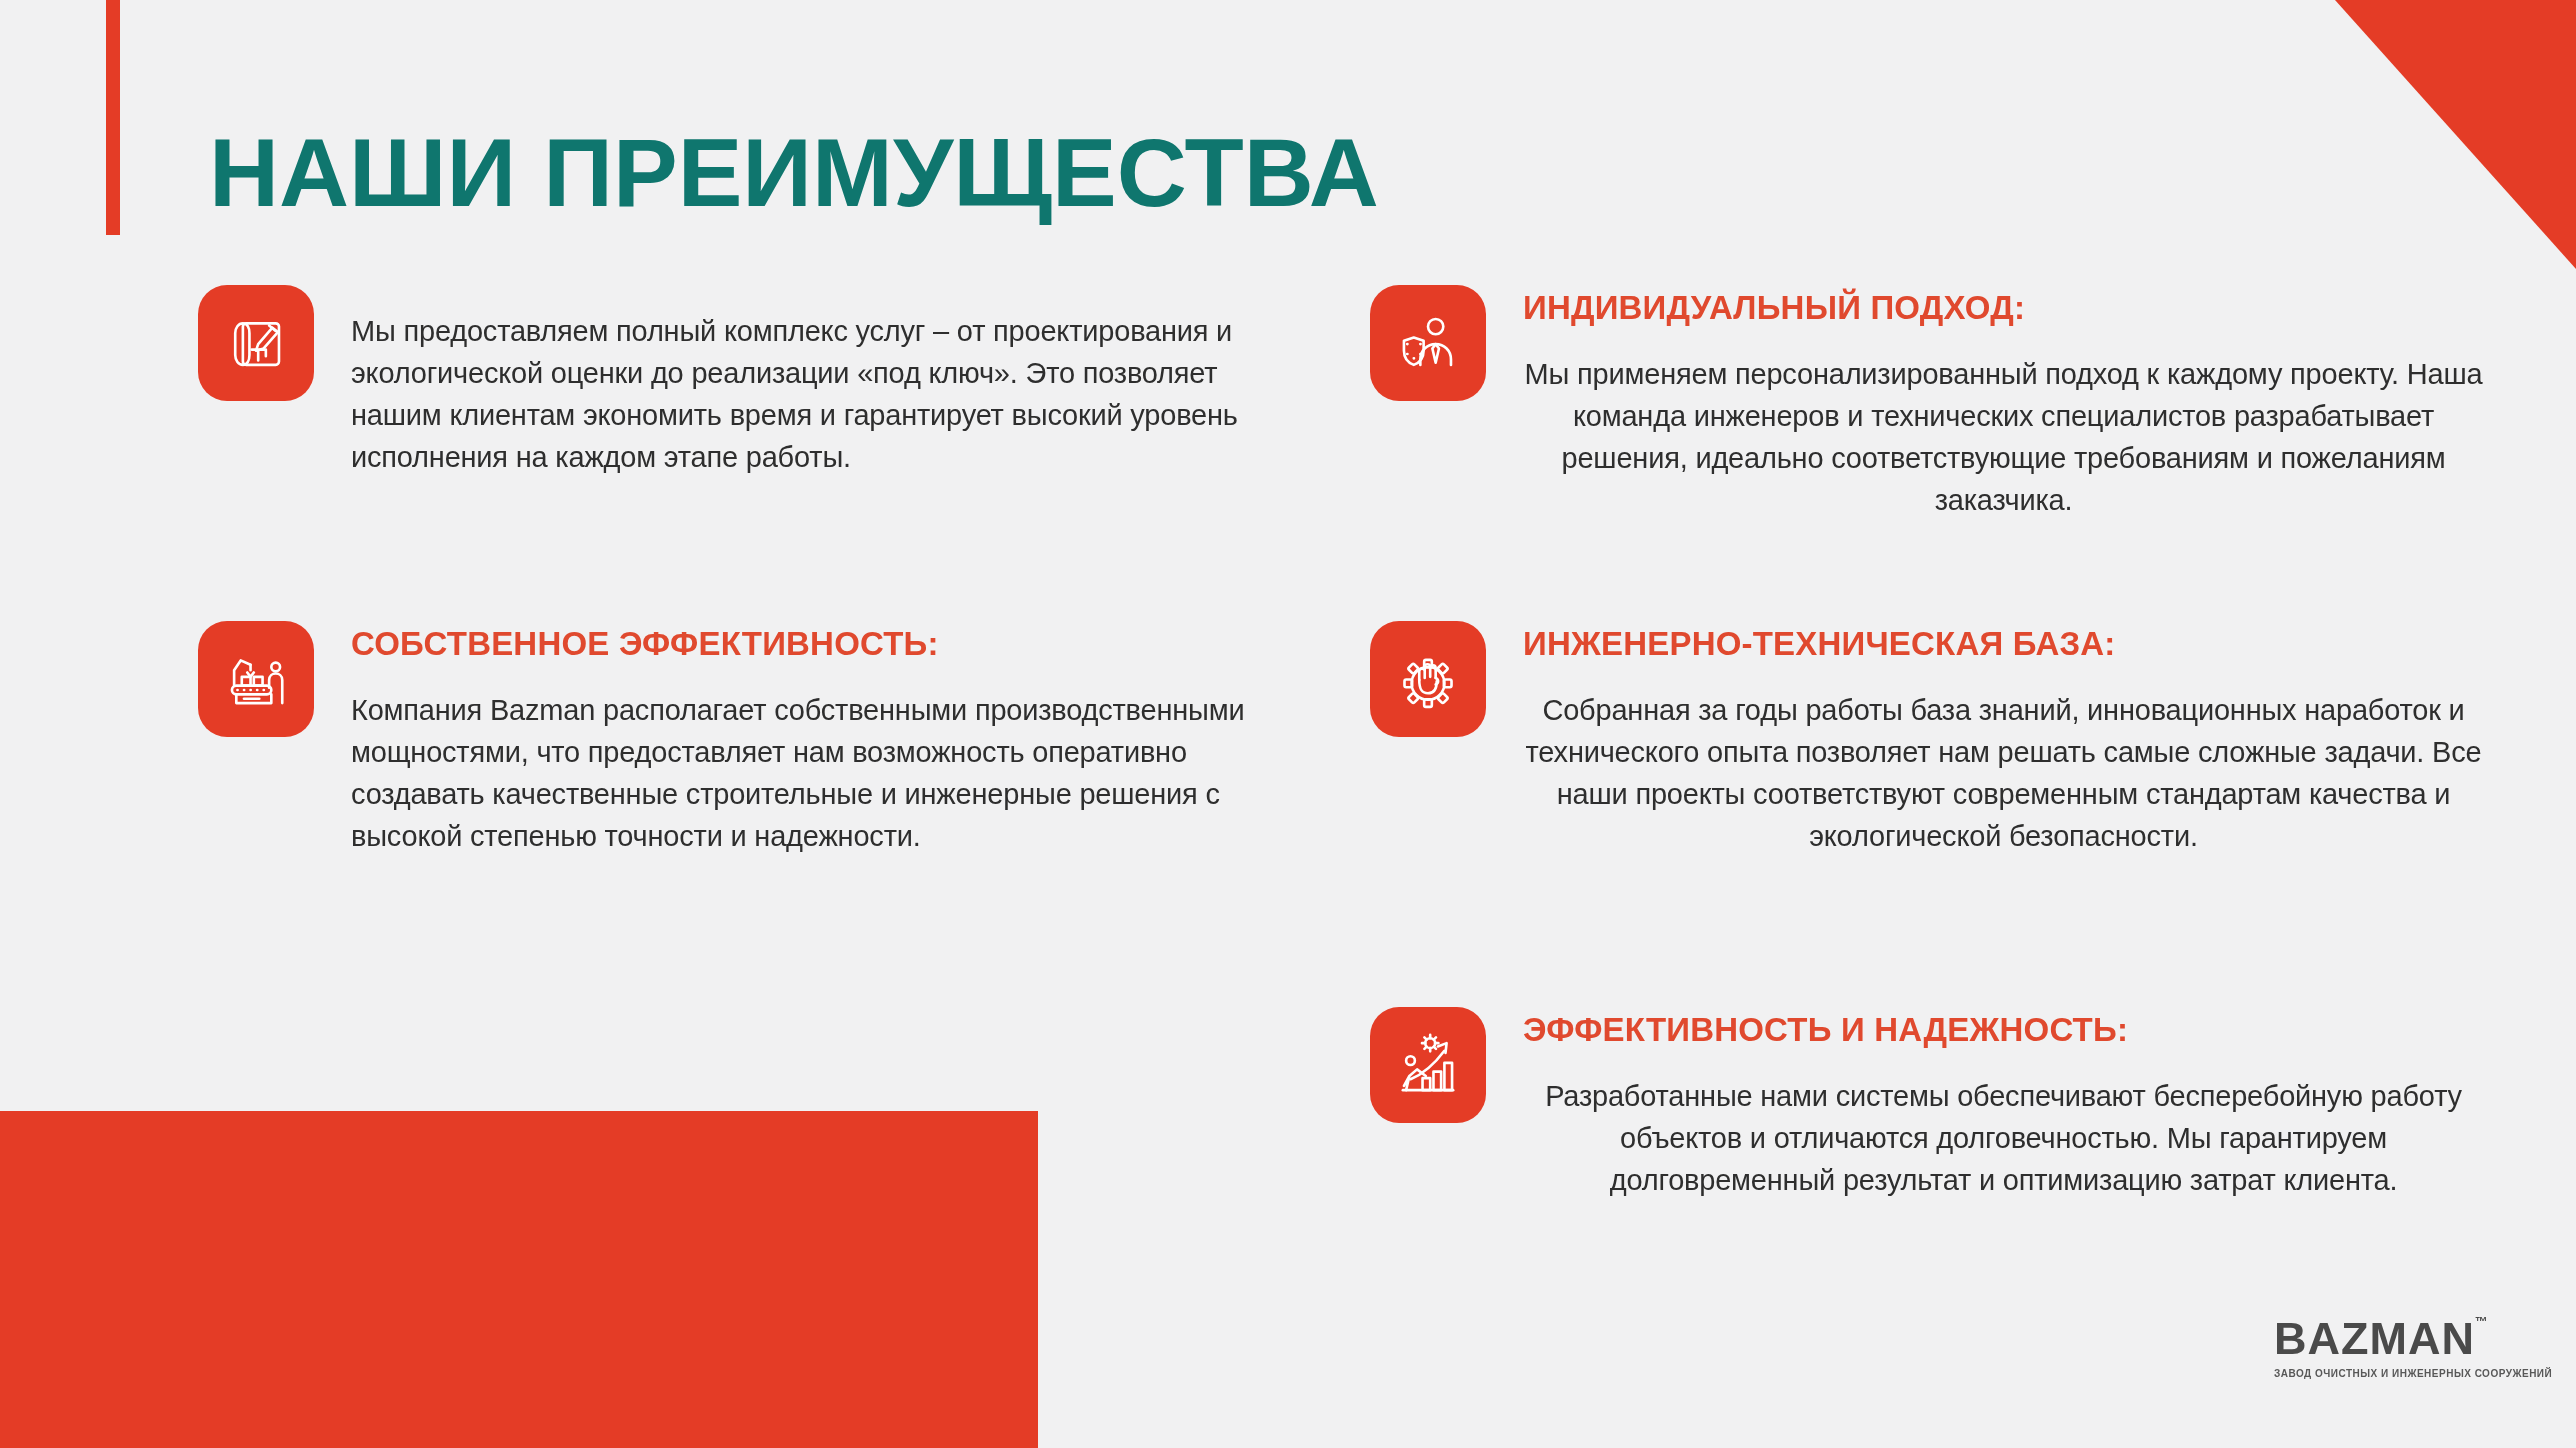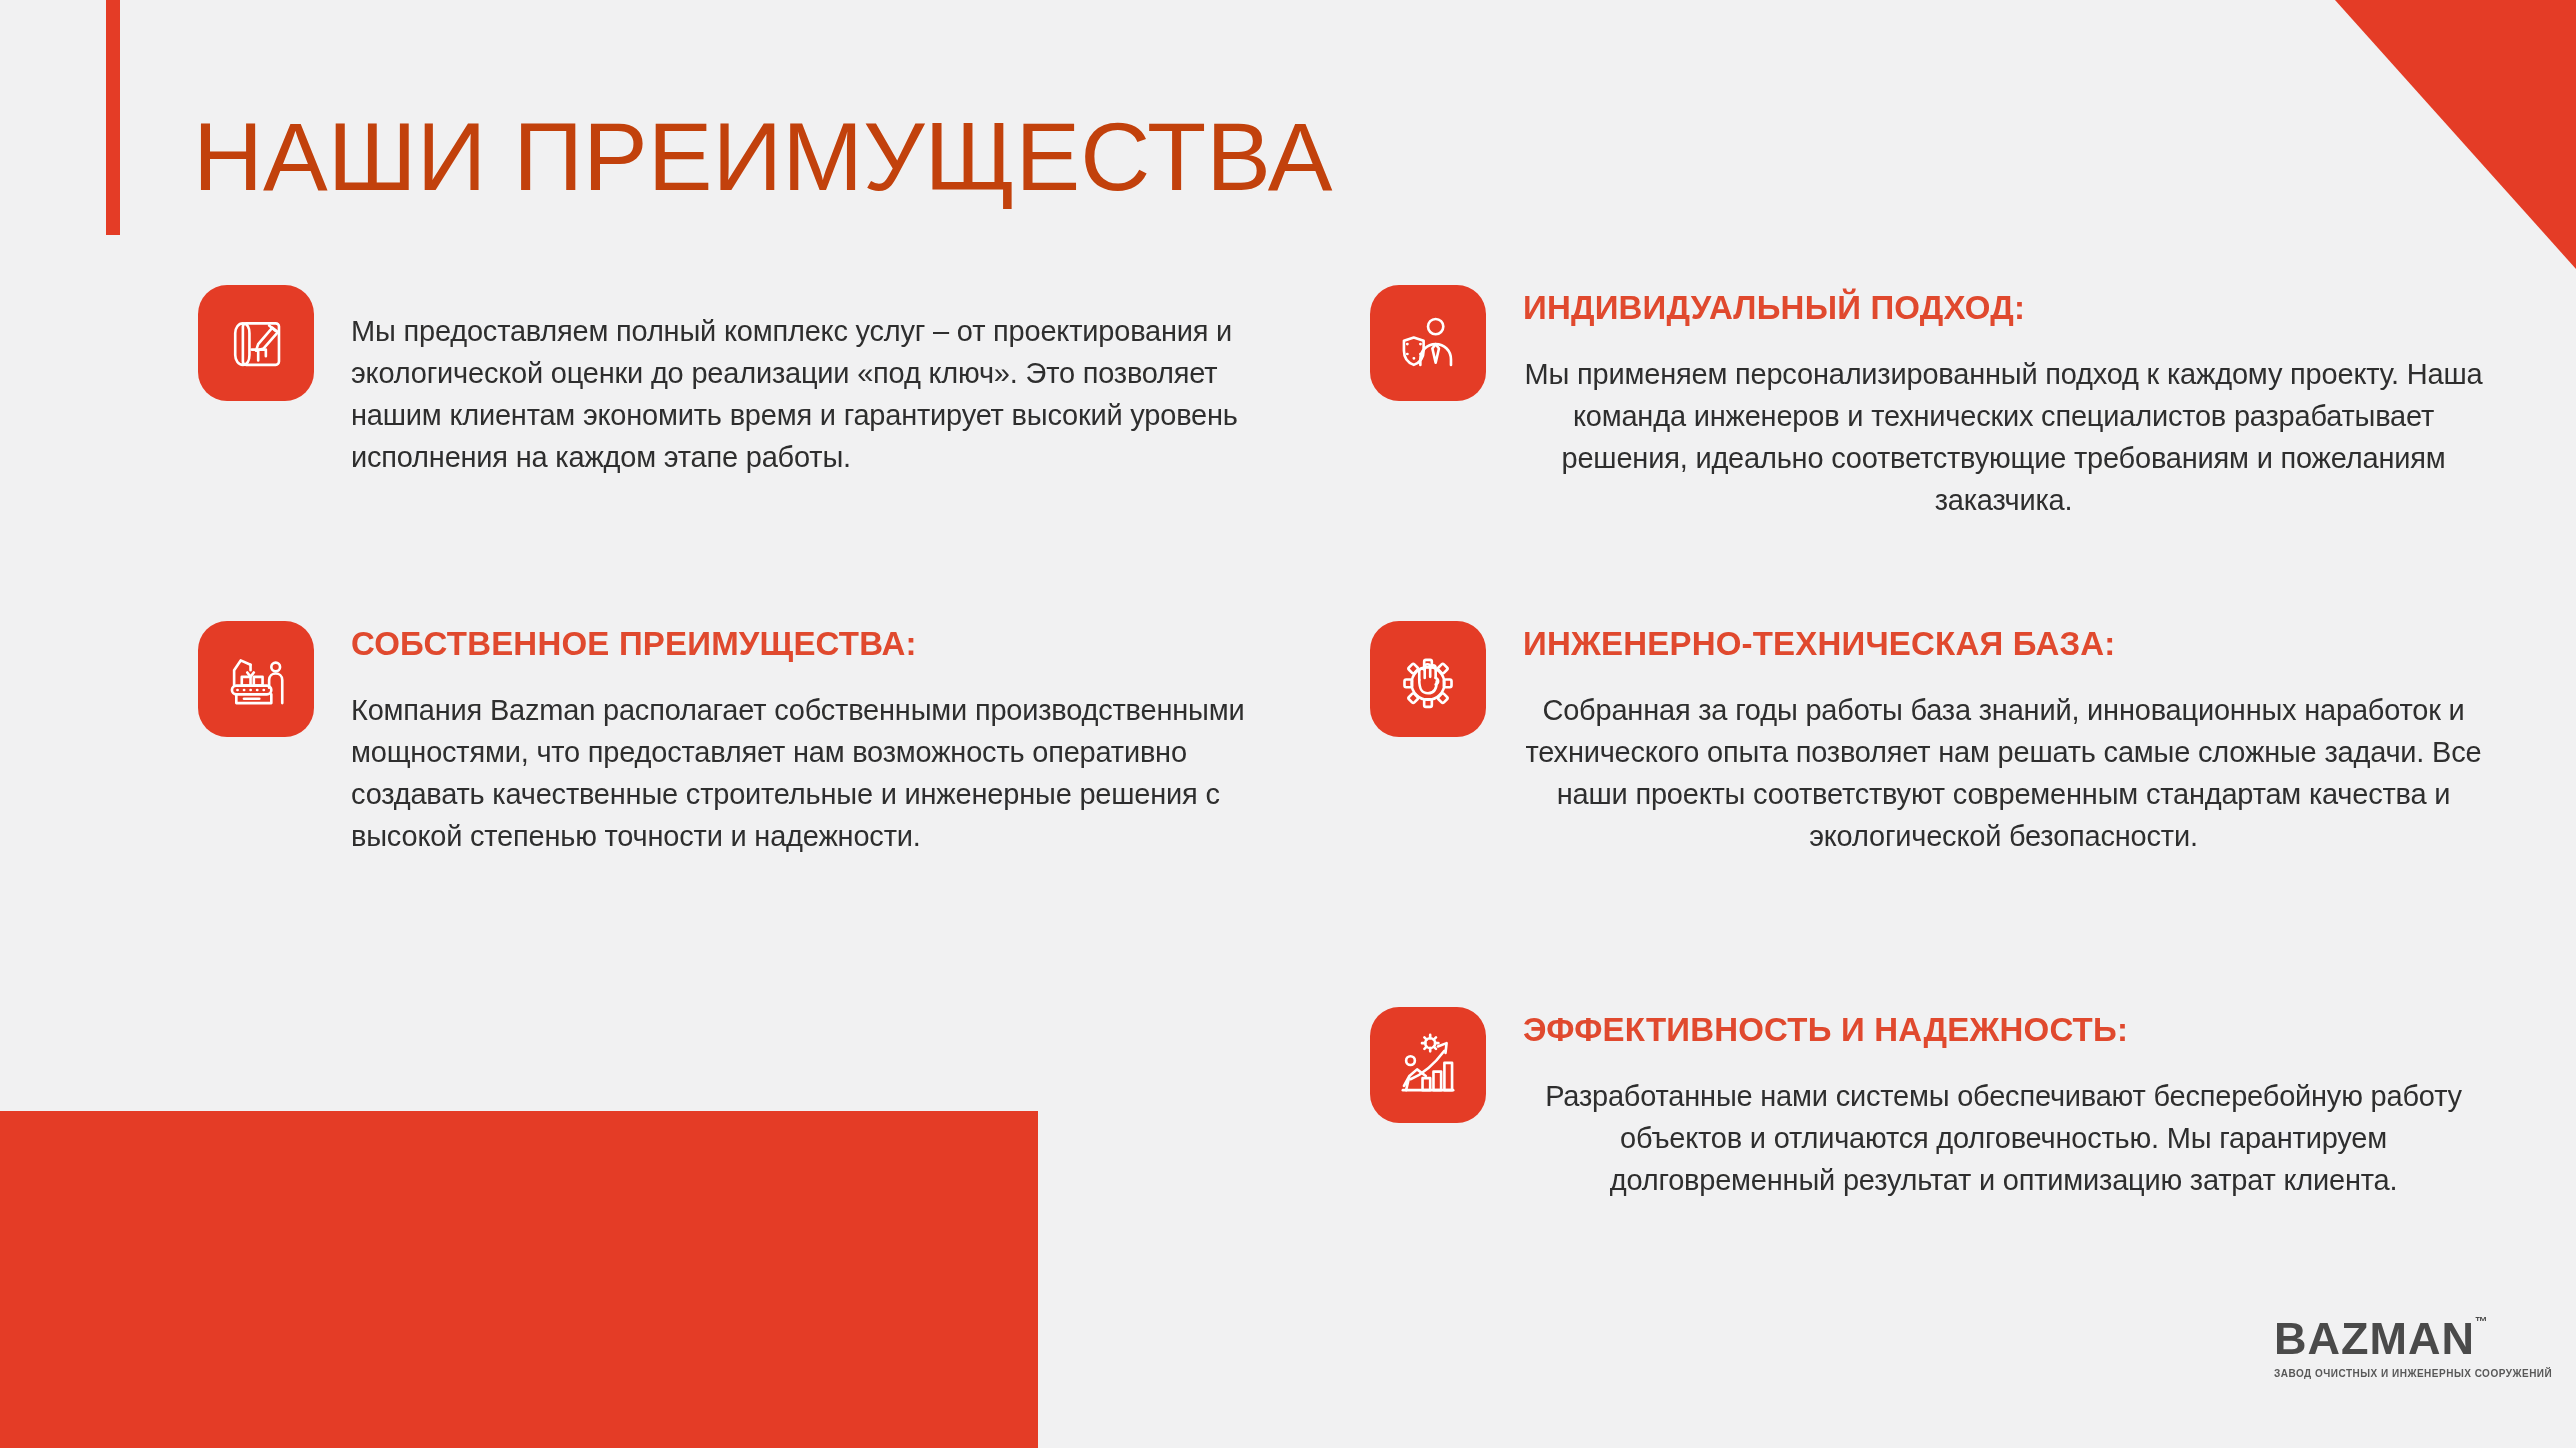--- a/index.html
+++ b/index.html
@@ -20,23 +20,23 @@
   .corner-triangle{
     position:absolute;right:0;top:0;width:241px;height:269px;
     background:#E43C26;
     clip-path:polygon(0 0,100% 0,100% 100%);
   }
   .bottom-rect{
     position:absolute;left:0;top:1111px;width:1038px;height:338px;
     background:#E43C26;
   }
   .title{
-    position:absolute;left:193px;top:106px;margin:0;
-    font-size:97px;line-height:1.05;font-weight:normal;
-    letter-spacing:0;color:#c2410c;white-space:nowrap;
+    position:absolute;left:193px;top:106px;margin:16px;
+    font-size:97px;line-height:1.05;font-weight:bold;
+    letter-spacing:0;color:#0f766e;white-space:nowrap;
   }
   
   .adv{position:absolute;display:flex;gap:37px;}
   .adv.b1{left:198px;top:285px;width:1087px;}
   .adv.b2{left:198px;top:621px;width:1087px;}
   .adv.b3{left:1370px;top:285px;width:1122px;}
   .adv.b4{left:1370px;top:621px;width:1122px;}
   .adv.b5{left:1370px;top:1007px;width:1122px;}
   .tile{
     flex:0 0 auto;width:116px;height:116px;border-radius:29px;
@@ -103,21 +103,21 @@
         <path d="M15 42 h.2 M21 42 h.2 M27 42 h.2 M33 42 h.2 M39 42 h.2"></path>
         <rect x="19" y="30" width="8" height="8"></rect>
         <rect x="30" y="30" width="8" height="8"></rect>
         <path d="M12 38 V24 l6 -9 9 4"></path>
         <path d="M27 19 v5 M24 26 l3 4 M30 26 l-3 4"></path>
         <path d="M14 46 v8 h32 v-8"></path>
         <path d="M21 50 h14"></path>
       </svg>
     </div>
     <div class="txt">
-      <h2>СОБСТВЕННОЕ ПРЕИМУЩЕСТВА:</h2>
+      <h2>СОБСТВЕННОЕ ЭФФЕКТИВНОСТЬ:</h2>
       <p>Компания Bazman располагает собственными производственными мощностями, что предоставляет нам возможность оперативно создавать качественные строительные и инженерные решения с высокой степенью точности и надежности.</p>
     </div>
   </section>
 
   <section class="adv b3">
     <div class="tile">
       <svg viewBox="0 0 64 64" aria-hidden="true">
         <circle cx="39" cy="17" r="7"></circle>
         <path d="M25 52 v-5 c0-8 6-14 14-14 s14 6 14 14 v5"></path>
         <path d="M39 33 l-3 4 3 13 3 -13 z"></path>

